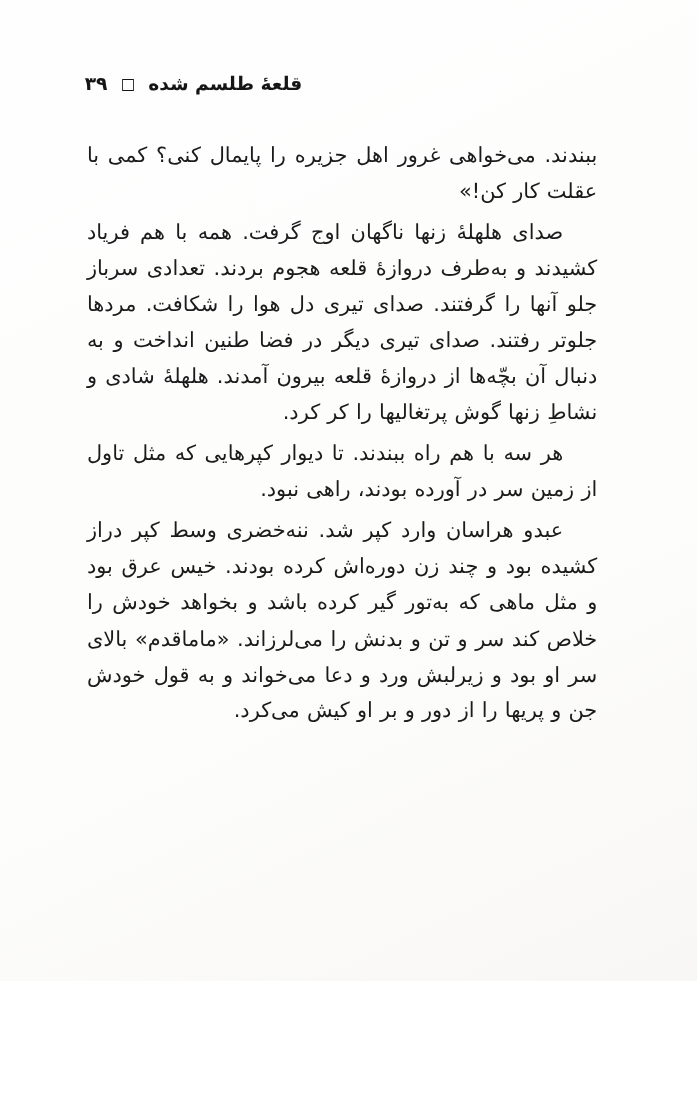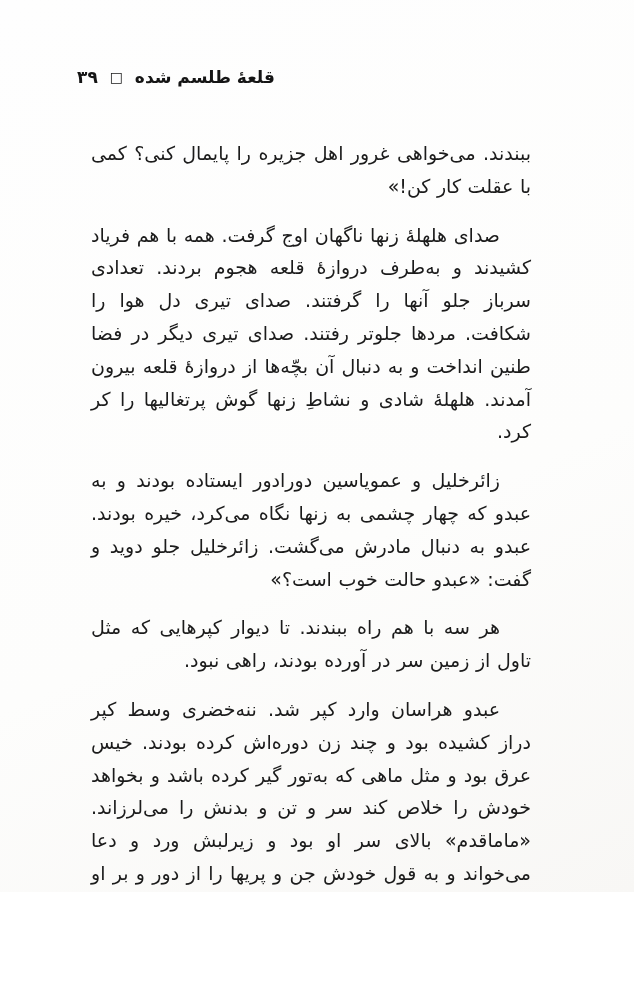--- a/index.html
+++ b/index.html
@@ -38,21 +38,21 @@
     top: 121px;
     left: 75px;
     width: 472px;
     direction: rtl;
     text-align: justify;
     font-size: 19px;
     line-height: 32.8px;
     color: #1b1b1b;
   }
   .para {
-    margin: 16px;
+    margin: 4px;
     padding: 0;
     word-spacing: 0.5px;
   }
   .para + .para {
     margin-top: 4.5px;
   }
   .para.indent {
     text-indent: 31px;
   }
 </style>
@@ -64,19 +64,18 @@
   <header class="running-head">
     <span>قلعهٔ طلسم شده</span>
     <span class="sq">□</span>
     <span>۳۹</span>
   </header>
 
   <main class="body-text">
     <div>
         <p class="para">ببندند. می‌خواهی غرور اهل جزیره را پایمال کنی؟ کمی با عقلت کار کن!»</p>
         <p class="para indent">صدای هلهلهٔ زنها ناگهان اوج گرفت. همه با هم فریاد کشیدند و به‌طرف دروازهٔ قلعه هجوم بردند. تعدادی سرباز جلو آنها را گرفتند. صدای تیری دل هوا را شکافت. مردها جلوتر رفتند. صدای تیری دیگر در فضا طنین انداخت و به دنبال آن بچّه‌ها از دروازهٔ قلعه بیرون آمدند. هلهلهٔ شادی و نشاطِ زنها گوش پرتغالیها را کر کرد.</p>
-        <p class="para indent">زائرخلیل و عمویاسین دورادور ایستاده بودند و به عبدو که چهار چشمی به زنها نگاه می‌کرد، خیره بودند. عبدو به دنبال مادرش می‌گشت. زائرخلیل جلو دوید و گفت: «عبدو حالت خوب است؟»</p>
         <p class="para indent">هر سه با هم راه ببندند. تا دیوار کپرهایی که مثل تاول از زمین سر در آورده بودند، راهی نبود.</p>
         <p class="para indent">عبدو هراسان وارد کپر شد. ننه‌خضری وسط کپر دراز کشیده بود و چند زن دوره‌اش کرده بودند. خیس عرق بود و مثل ماهی که به‌تور گیر کرده باشد و بخواهد خودش را خلاص کند سر و تن و بدنش را می‌لرزاند. «ماماقدم» بالای سر او بود و زیرلبش ورد و دعا می‌خواند و به قول خودش جن و پریها را از دور و بر او کیش می‌کرد.</p>
       </div>
   </main>
 
 </div>
 
 </body></html>

